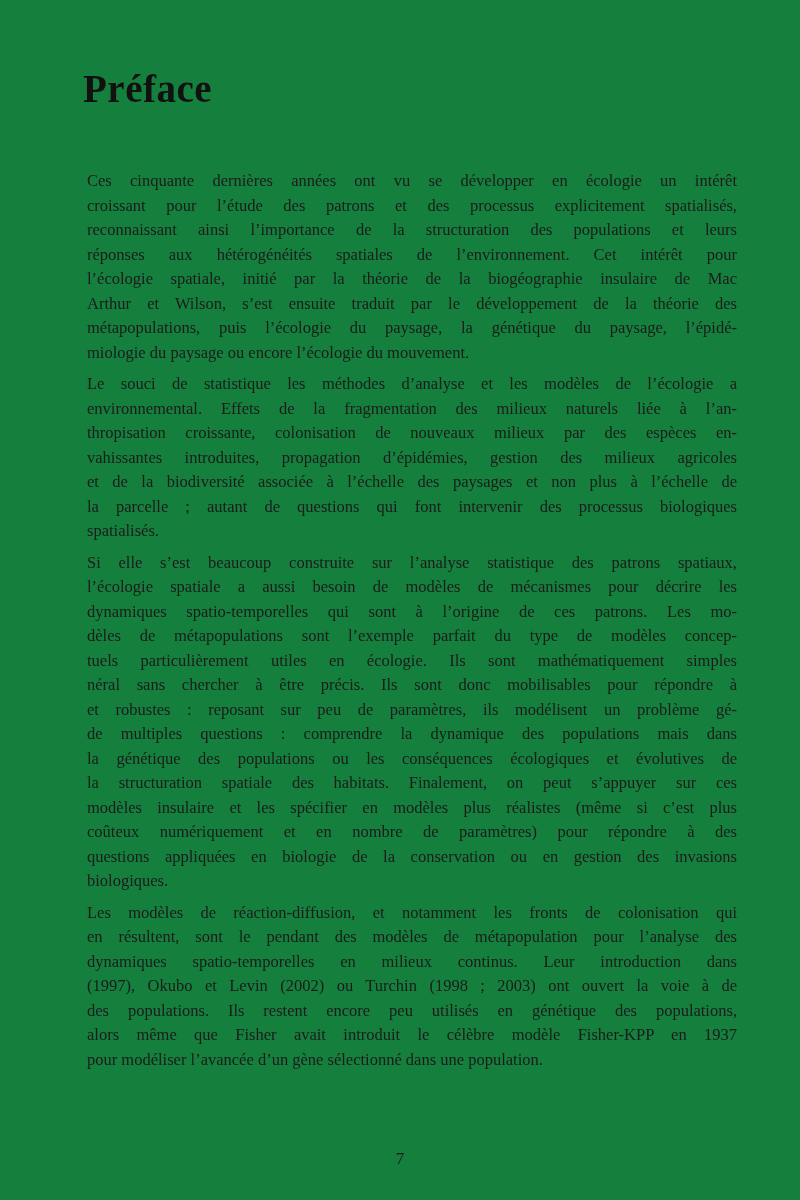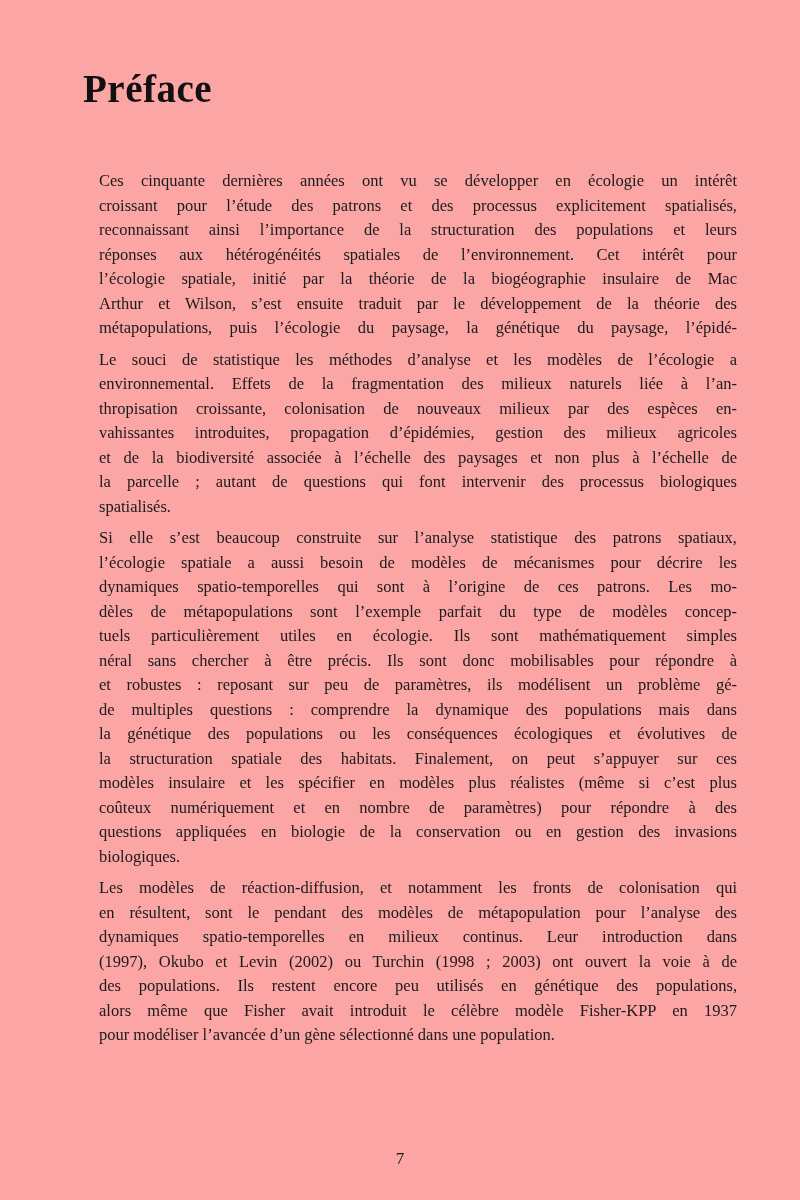--- a/index.html
+++ b/index.html
@@ -4,21 +4,21 @@
 <style>
   html, body {
     margin: 0;
     padding: 0;
     background: #ffffff;
   }
   .page {
     position: relative;
     width: 800px;
     height: 1200px;
-    background: #fca5a5;
+    background: #15803d;
     color: #1b1b1b;
     font-family: "Liberation Serif", serif;
     overflow: hidden;
   }
   .content {
     position: absolute;
     left: 83px;
     top: 0;
     width: 654px;
   }
@@ -30,21 +30,21 @@
     letter-spacing: 0.5px;
     color: #111111;
   }
   .body-text {
     margin-top: 57px;
     font-size: 16.5px;
     line-height: 24.5px;
     color: #1b1b1b;
   }
   .paragraph {
-    margin: 0 0 7px 16px;
+    margin: 0 0 7px 4px;
   }
   .paragraph:last-child {
     margin-bottom: 0;
   }
   .line {
     text-align: justify;
     text-align-last: justify;
     text-justify: inter-word;
     white-space: normal;
   }
@@ -69,20 +69,21 @@
     <h1 class="title">Préface</h1>
     <main class="body-text">
         <div class="paragraph">
           <div class="line">Ces cinquante dernières années ont vu se développer en écologie un intérêt</div>
           <div class="line">croissant pour l’étude des patrons et des processus explicitement spatialisés,</div>
           <div class="line">reconnaissant ainsi l’importance de la structuration des populations et leurs</div>
           <div class="line">réponses aux hétérogénéités spatiales de l’environnement. Cet intérêt pour</div>
           <div class="line">l’écologie spatiale, initié par la théorie de la biogéographie insulaire de Mac</div>
           <div class="line">Arthur et Wilson, s’est ensuite traduit par le développement de la théorie des</div>
           <div class="line">métapopulations, puis l’écologie du paysage, la génétique du paysage, l’épidé-</div>
+          <div class="line last">miologie du paysage ou encore l’écologie du mouvement.</div>
         </div>
         <div class="paragraph">
           <div class="line">Le souci de statistique les méthodes d’analyse et les modèles de l’écologie a</div>
           <div class="line">environnemental. Effets de la fragmentation des milieux naturels liée à l’an-</div>
           <div class="line">thropisation croissante, colonisation de nouveaux milieux par des espèces en-</div>
           <div class="line">vahissantes introduites, propagation d’épidémies, gestion des milieux agricoles</div>
           <div class="line">et de la biodiversité associée à l’échelle des paysages et non plus à l’échelle de</div>
           <div class="line">la parcelle ; autant de questions qui font intervenir des processus biologiques</div>
           <div class="line last">spatialisés.</div>
         </div>

